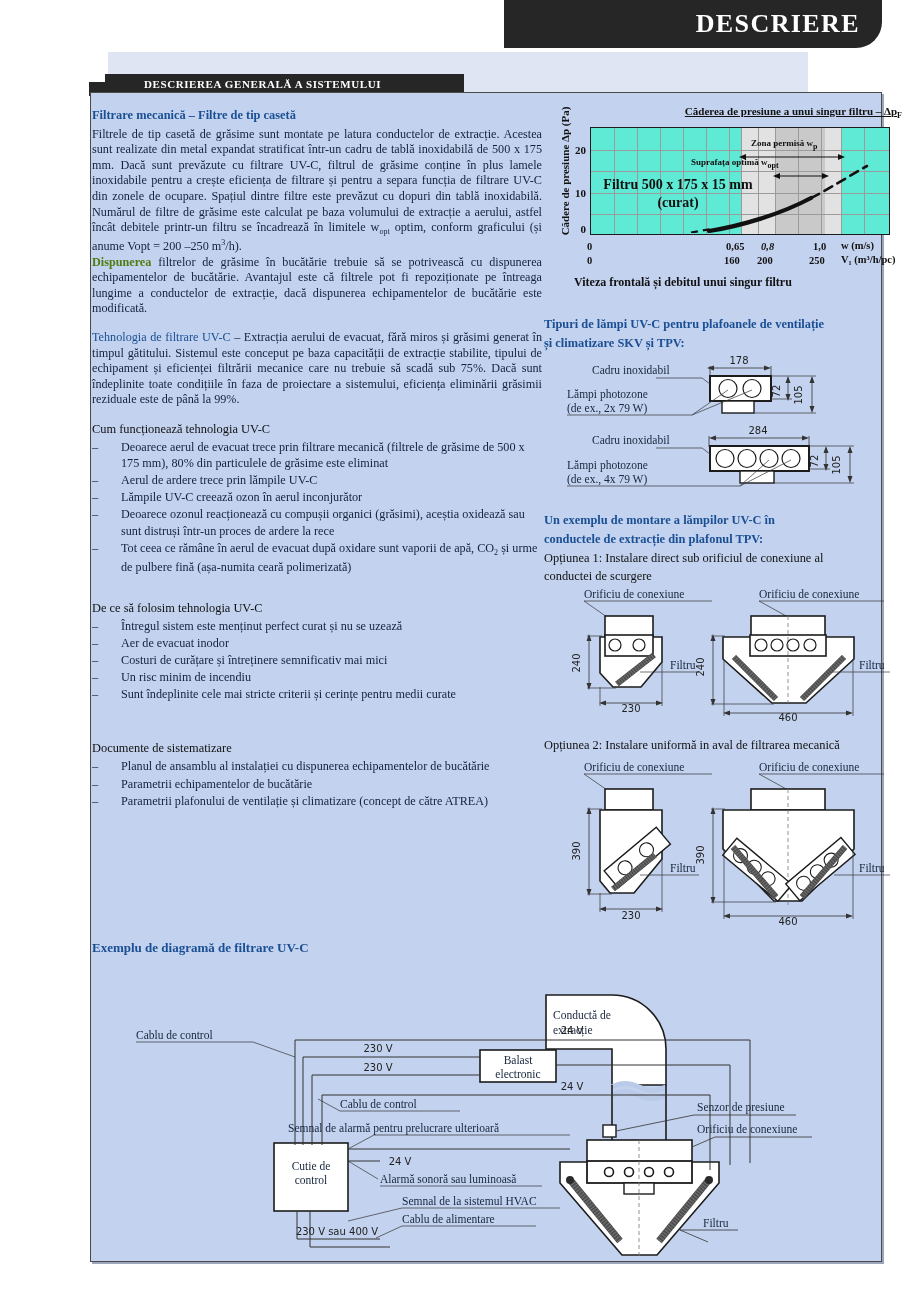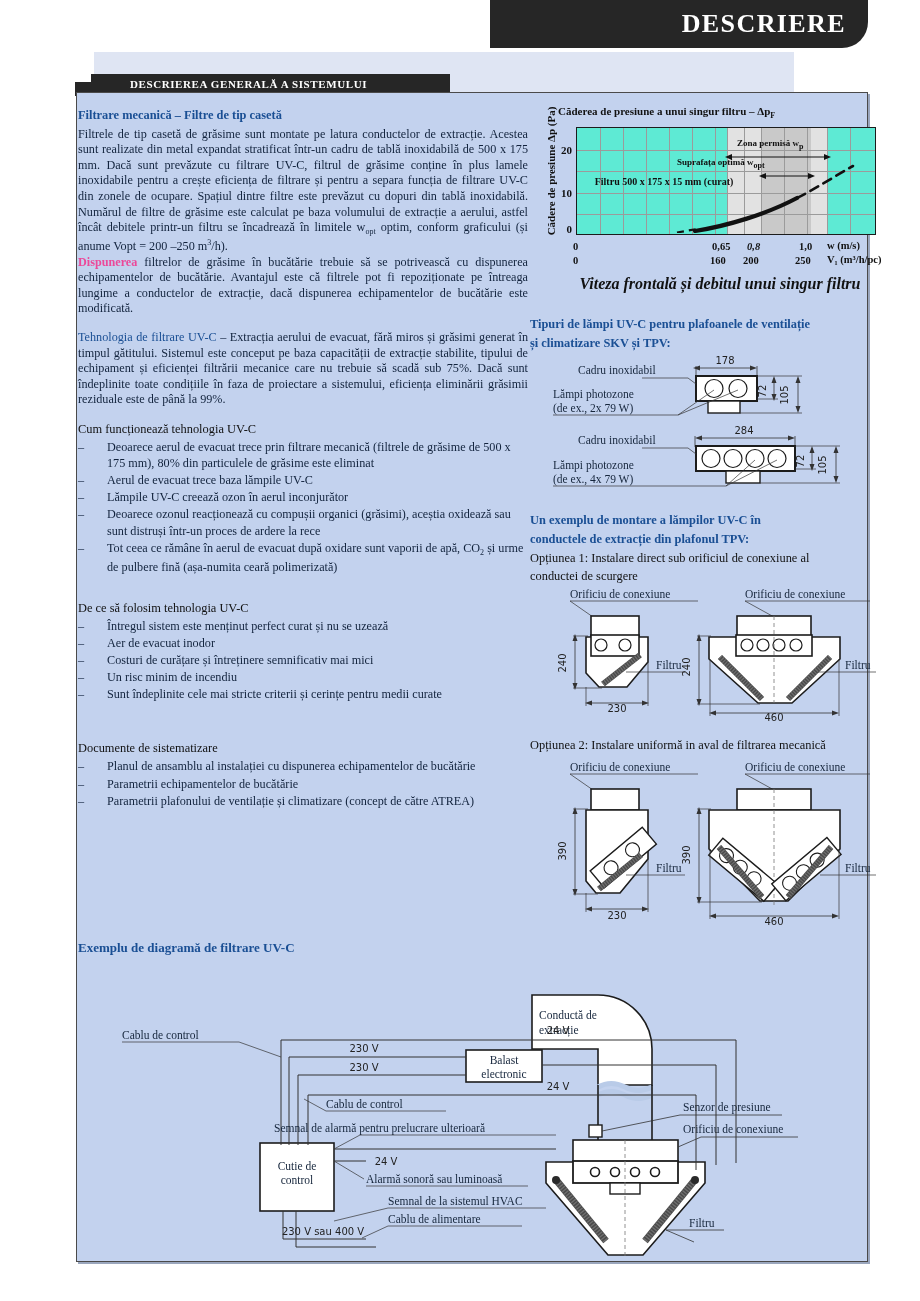--- a/index.html
+++ b/index.html
@@ -1,21 +1,21 @@
 <!DOCTYPE html>
 <html><head>
 <meta charset="utf-8">
 <style>
   html,body{margin:0;padding:0;}
   body{
     width:920px;height:1301px;background:#ffffff;
     font-family:"Liberation Serif", serif;
     position:relative;overflow:hidden;
   }
-  .page{position:absolute;left:0;top:0;width:764px;height:1301px;}
+  .page{position:absolute;left:14px;top:0;width:764px;height:1301px;}
 
   
   .desc-tab{
     position:absolute;left:490px;top:0;width:378px;height:48px;
     background:#262626;border-radius:0 0 26px 0;
   }
   .desc-tab span{
     position:absolute;right:22px;top:9px;
     color:#ffffff;font-size:26px;font-weight:bold;letter-spacing:1.4px;
     font-family:"Liberation Serif", serif;
@@ -60,67 +60,67 @@
   .h-blue.lg{font-size:13px;}
   .h-black{
     color:#111;font-weight:normal;font-size:12.4px;margin:0 0 2px 0;
     line-height:1.3;
   }
   .body-txt{
     color:#12233d;font-size:12.2px;line-height:1.28;margin:0;
     text-align:justify;
   }
   .inline-blue{color:#1a4f94;font-weight:normal;}
-  .inline-bold{font-weight:bold;color:#ec4899;}
+  .inline-bold{font-weight:bold;color:#4d7c0f;}
   ul.dash{list-style:none;margin:0;padding:0;}
   ul.dash li{
     color:#12233d;font-size:12.2px;line-height:1.32;
     padding-left:29px;position:relative;margin-bottom:1px;
   }
   ul.dash li:before{
     content:"\2013";position:absolute;left:0;top:0;
   }
   .sp{height:13px;}
   .sp-lg{height:24px;}
   sub{font-size:8px;}
   sup{font-size:8px;}
 
   
   .chart-wrap{position:relative;width:358px;height:190px;}
   .chart-title{
-    position:absolute;left:28px;top:0;width:330px;text-align:left;
-    font-size:11px;font-weight:bold;color:#111;
+    position:absolute;left:28px;top:0;width:330px;text-align:right;
+    font-size:11px;font-weight:bold;color:#111;text-decoration:underline;
   }
   .chart-ylab{
     position:absolute;left:-44px;top:60px;width:130px;text-align:center;
     font-size:11px;font-weight:bold;color:#111;
     transform:rotate(-90deg);transform-origin:center;
   }
   .chart-xlab{
-    position:absolute;left:30px;top:170px;width:320px;text-align:center;
-    font-size:16px;font-weight:bold;color:#111;font-style:italic;
+    position:absolute;left:30px;top:170px;width:320px;
+    font-size:12px;font-weight:bold;color:#111;
   }
   .plot{
     position:absolute;left:46px;top:22px;width:300px;height:108px;
     background:#5eead4;border:1.6px solid #1c1c1c;box-sizing:border-box;
   }
   .gridv{position:absolute;top:0;bottom:0;width:1px;background:#9b9b9b;}
   .gridh{position:absolute;left:0;right:0;height:1px;background:#9b9b9b;}
   .band-light{position:absolute;top:0;bottom:0;background:#e2e2e2;}
   .band-dark{position:absolute;top:0;bottom:0;background:#c9c9c9;}
   .ytick{
     position:absolute;right:302px;font-size:11px;font-weight:bold;color:#111;
     text-align:right;width:40px;
   }
   .xtick{position:absolute;font-size:10.5px;font-weight:bold;color:#111;}
   .xtick2{position:absolute;font-size:10.5px;font-weight:bold;color:#111;}
   .annot{position:absolute;font-size:9px;font-weight:bold;color:#111;white-space:nowrap;}
   .filt-note{
     position:absolute;left:12px;top:48px;width:150px;text-align:center;
-    font-size:10px;font-weight:bold;color:#111;line-height:1.25;
+    font-size:14px;font-weight:bold;color:#111;line-height:1.25;
   }
 
   
   svg{display:block;}
   .dimtxt{font-family:"DejaVu Sans",sans-serif;font-size:10px;fill:#222;}
   .lbltxt{font-family:"Liberation Serif",serif;font-size:11.5px;fill:#16263c;}
 </style>
 </head>
 <body>
 
@@ -147,21 +147,21 @@
 
     <div class="sp"></div>
 
     <p class="body-txt"><span class="inline-blue">Tehnologia de filtrare UV-C</span><span> – Extracția aerului de evacuat, fără miros și grăsimi generat în timpul gătitului. Sistemul este conceput pe baza capacității de extracție stabilite, tipului de echipament și eficienței filtrării mecanice care nu trebuie să scadă sub 75%. Dacă sunt îndeplinite toate condițiile în faza de proiectare a sistemului, eficiența eliminării grăsimii reziduale este de până la 99%.</span></p>
 
     <div class="sp"></div>
 
     <div class="h-black">Cum funcționează tehnologia UV-C</div>
     <ul class="dash">
       <li>Deoarece aerul de evacuat trece prin filtrare mecanică (filtrele de grăsime de 500 x 175 mm), 80% din particulele de grăsime este eliminat</li>
-      <li>Aerul de evacuat trece baza lămpile UV-C</li>
+      <li>Aerul de ardere trece prin lămpile UV-C</li>
       <li>Lămpile UV-C creează ozon în aerul inconjurător</li>
       <li>Deoarece ozonul reacționează cu compușii organici (grăsimi), aceștia oxidează sau sunt distruși într-un proces de ardere la rece</li>
       <li><span>Tot ceea ce rămâne în aerul de evacuat după oxidare sunt vaporii de apă, CO</span><sub>2</sub><span> și urme de pulbere fină (așa-numita ceară polimerizată)</span></li>
     </ul>
 
     <div class="sp-lg"></div>
 
     <div class="h-black">De ce să folosim tehnologia UV-C</div>
     <ul class="dash">
       <li>Întregul sistem este menținut perfect curat și nu se uzează</li>

